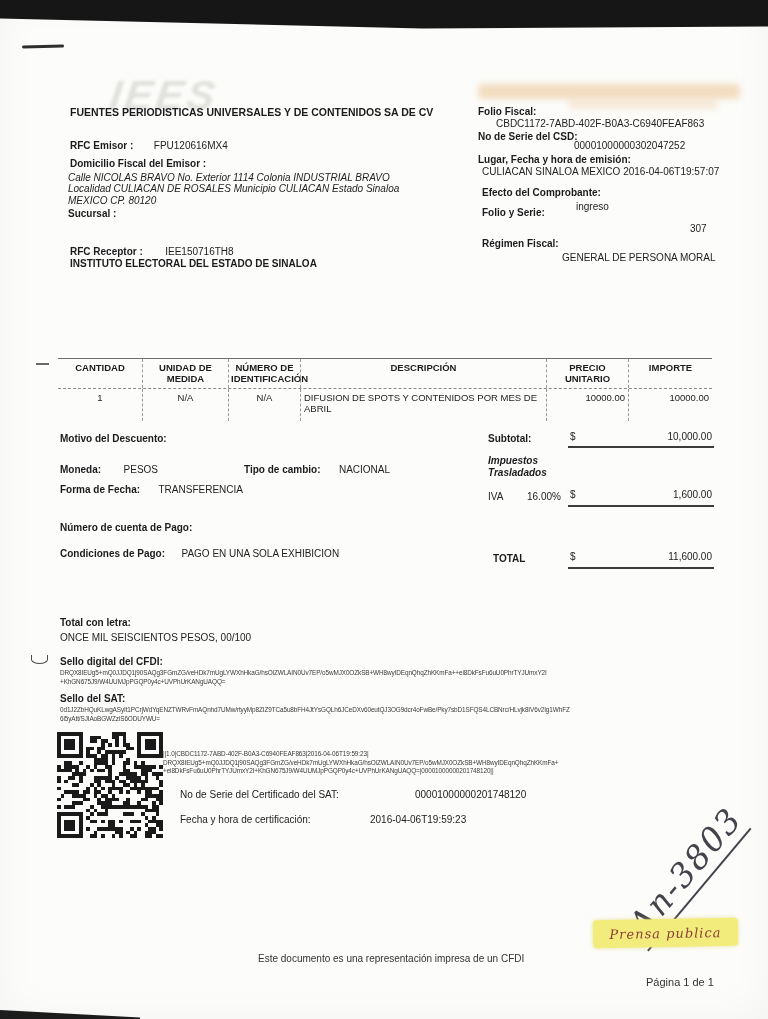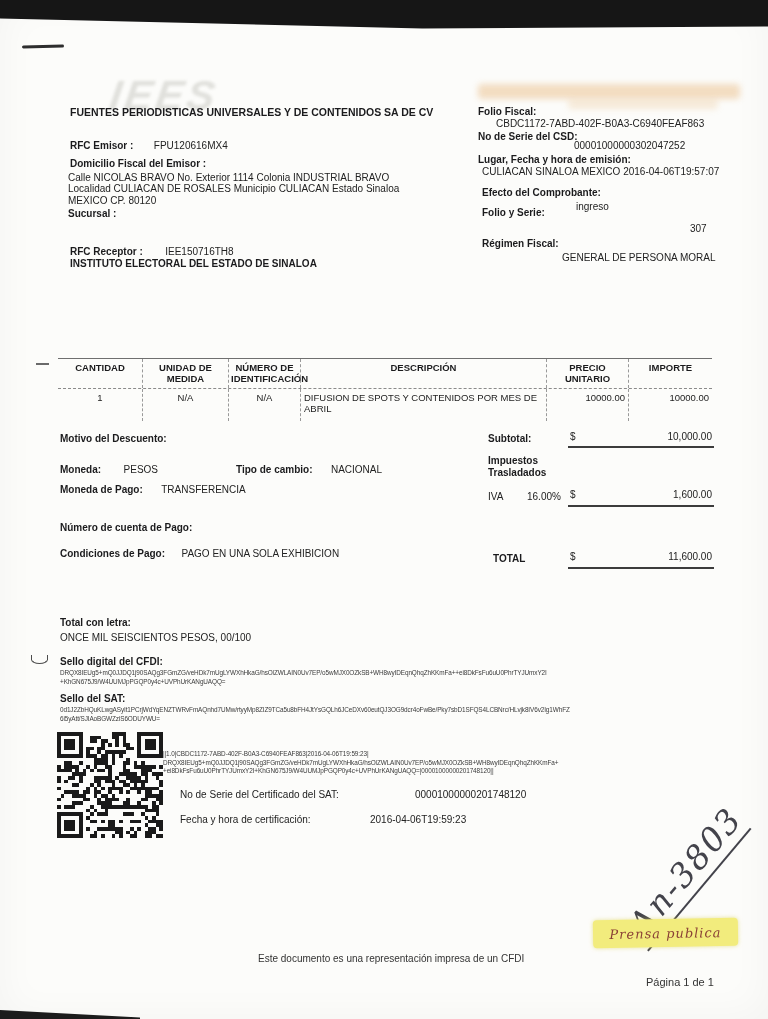--- a/index.html
+++ b/index.html
@@ -7,21 +7,21 @@
   .page {
     position:relative; width:768px; height:1019px; margin:0 auto;
     background:#fcfcfa; color:#222; overflow:hidden;
     box-shadow:inset 0 0 40px rgba(0,0,0,0.04);
   }
   .abs { position:absolute; }
   .lbl { font-weight:bold; color:#1b1b1d; }
   .f10 { font-size:10px; }
   .f105{ font-size:10.5px; }
   .tiny{ font-size:6.4px; line-height:8.5px; color:#3a3a3a; word-break:break-all; white-space:pre-line; letter-spacing:-0.1px;}
-  .prelines { white-space:pre-line; }
+  .prelines { white-space:pre-line;font-style:italic; }
 
   
   .top-band { top:0; left:0; width:768px; height:30px; background:#161616;
     clip-path:polygon(0 0,100% 0,100% 88%,55% 95%,0 62%); }
   .bottom-sliver { left:0; top:1006px; width:140px; height:13px; background:#1c1c1c;
     clip-path:polygon(0 30%,100% 88%,100% 100%,0 100%); }
   .mark-line { left:22px; top:45px; width:42px; height:2.5px; background:#2e2e2e;
     border-radius:2px; transform:rotate(-1.5deg); }
   .mark-dash { left:36px; top:363px; width:13px; height:1.5px; background:#6a6a6a; }
   .mark-curve { left:31px; top:655px; width:17px; height:9px;
@@ -119,26 +119,26 @@
       <div class="td sep r">10000.00</div>
       <div class="td r">10000.00</div>
     </div>
   </div>
 
   <div class="abs lbl f10" style="left:60px; top:433px;">Motivo del Descuento:</div>
   <div class="abs" style="left:60px; top:459px;">
     <span class="lbl f10">Moneda:</span>
     <span class="f10" style="margin-left:18px;">PESOS</span>
   </div>
-  <div class="abs" style="left:236px; top:459px;">
+  <div class="abs" style="left:244px; top:459px;">
     <span class="lbl f10">Tipo de cambio:</span>
     <span class="f10" style="margin-left:14px;">NACIONAL</span>
   </div>
   <div class="abs" style="left:60px; top:479px;">
-    <span class="lbl f10">Moneda de Pago:</span>
+    <span class="lbl f10">Forma de Fecha:</span>
     <span class="f10" style="margin-left:14px;">TRANSFERENCIA</span>
   </div>
   <div class="abs lbl f10" style="left:60px; top:522px;">Número de cuenta de Pago:</div>
   <div class="abs" style="left:60px; top:543px;">
     <span class="lbl f10">Condiciones de Pago:</span>
     <span class="f10" style="margin-left:12px;">PAGO EN UNA SOLA EXHIBICION</span>
   </div>
 
   <div class="abs lbl f10" style="left:488px; top:433px;">Subtotal:</div>
   <div class="abs f10" style="left:570px; top:431px;">$</div>

